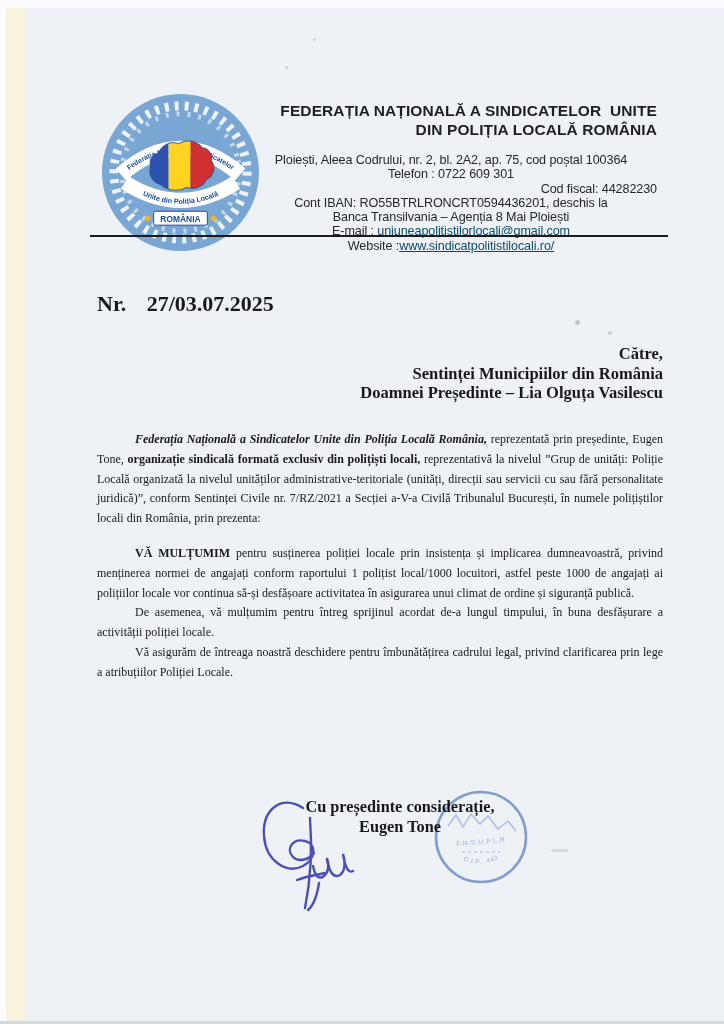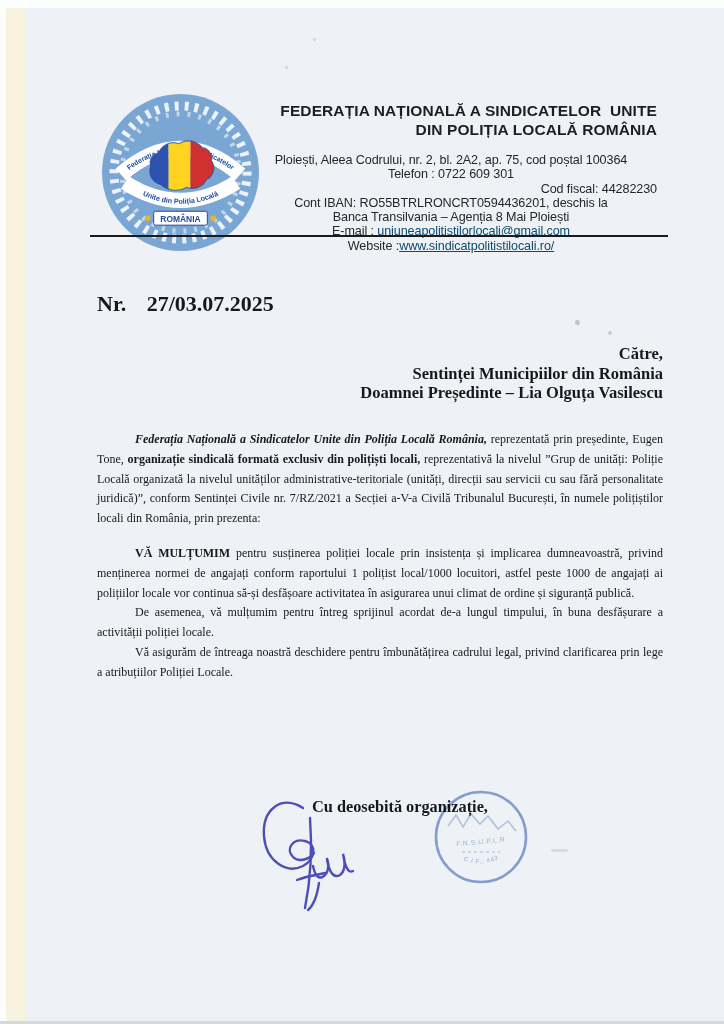--- a/index.html
+++ b/index.html
@@ -126,21 +126,22 @@
   </div>
 
   <div class="body-text">
     <p><b><i>Federația Națională a Sindicatelor Unite din Poliția Locală România,</i></b><span> reprezentată prin președinte, Eugen Tone, </span><b>organizație sindicală formată exclusiv din polițiști locali,</b><span> reprezentativă la nivelul ”Grup de unități: Poliție Locală organizată la nivelul unităților administrative-teritoriale (unități, direcții sau servicii cu sau fără personalitate juridică)”, conform Sentinței Civile nr. 7/RZ/2021 a Secției a-V-a Civilă Tribunalul București, în numele polițiștilor locali din România, prin prezenta:</span></p>
     <p class="gap"><b>VĂ MULȚUMIM</b><span> pentru susținerea poliției locale prin insistența și implicarea dumneavoastră, privind menținerea normei de angajați conform raportului 1 polițist local/1000 locuitori, astfel peste 1000 de angajați ai polițiilor locale vor continua să-și desfășoare activitatea în asigurarea unui climat de ordine și siguranță publică.</span></p>
     <p>De asemenea, vă mulțumim pentru întreg sprijinul acordat de-a lungul timpului, în buna desfășurare a activității poliției locale.</p>
     <p>Vă asigurăm de întreaga noastră deschidere pentru îmbunătățirea cadrului legal, privind clarificarea prin lege a atribuțiilor Poliției Locale.</p>
   </div>
 
   <div class="sig-block">
-    <div>Cu deosebită organizație,</div>
+    <div>Cu președinte considerație,</div>
+    <div>Eugen Tone</div>
   </div>
 
   <div class="sig-scribble">
     <svg viewBox="0 0 112 136" width="112" height="136">
       <g fill="none" stroke="#4040b6" stroke-width="2.4" stroke-linecap="round" opacity=".9">
         <path d="M 50 22 C 28 8 9 24 11 50 C 13 76 34 88 50 80 C 63 73 64 58 52 55 C 40 52 32 63 40 71 C 46 77 57 73 61 67"></path>
         <path d="M 57 32 C 59 58 58 92 52 122"></path>
         <path d="M 60 80 C 62 90 66 94 71 90 C 76 86 76 77 74 73"></path>
         <path d="M 74 73 C 76 85 80 93 87 89 C 93 85 92 73 90 68 C 92 80 95 88 100 85"></path>
         <path d="M 44 94 C 54 90 64 89 72 87"></path>

